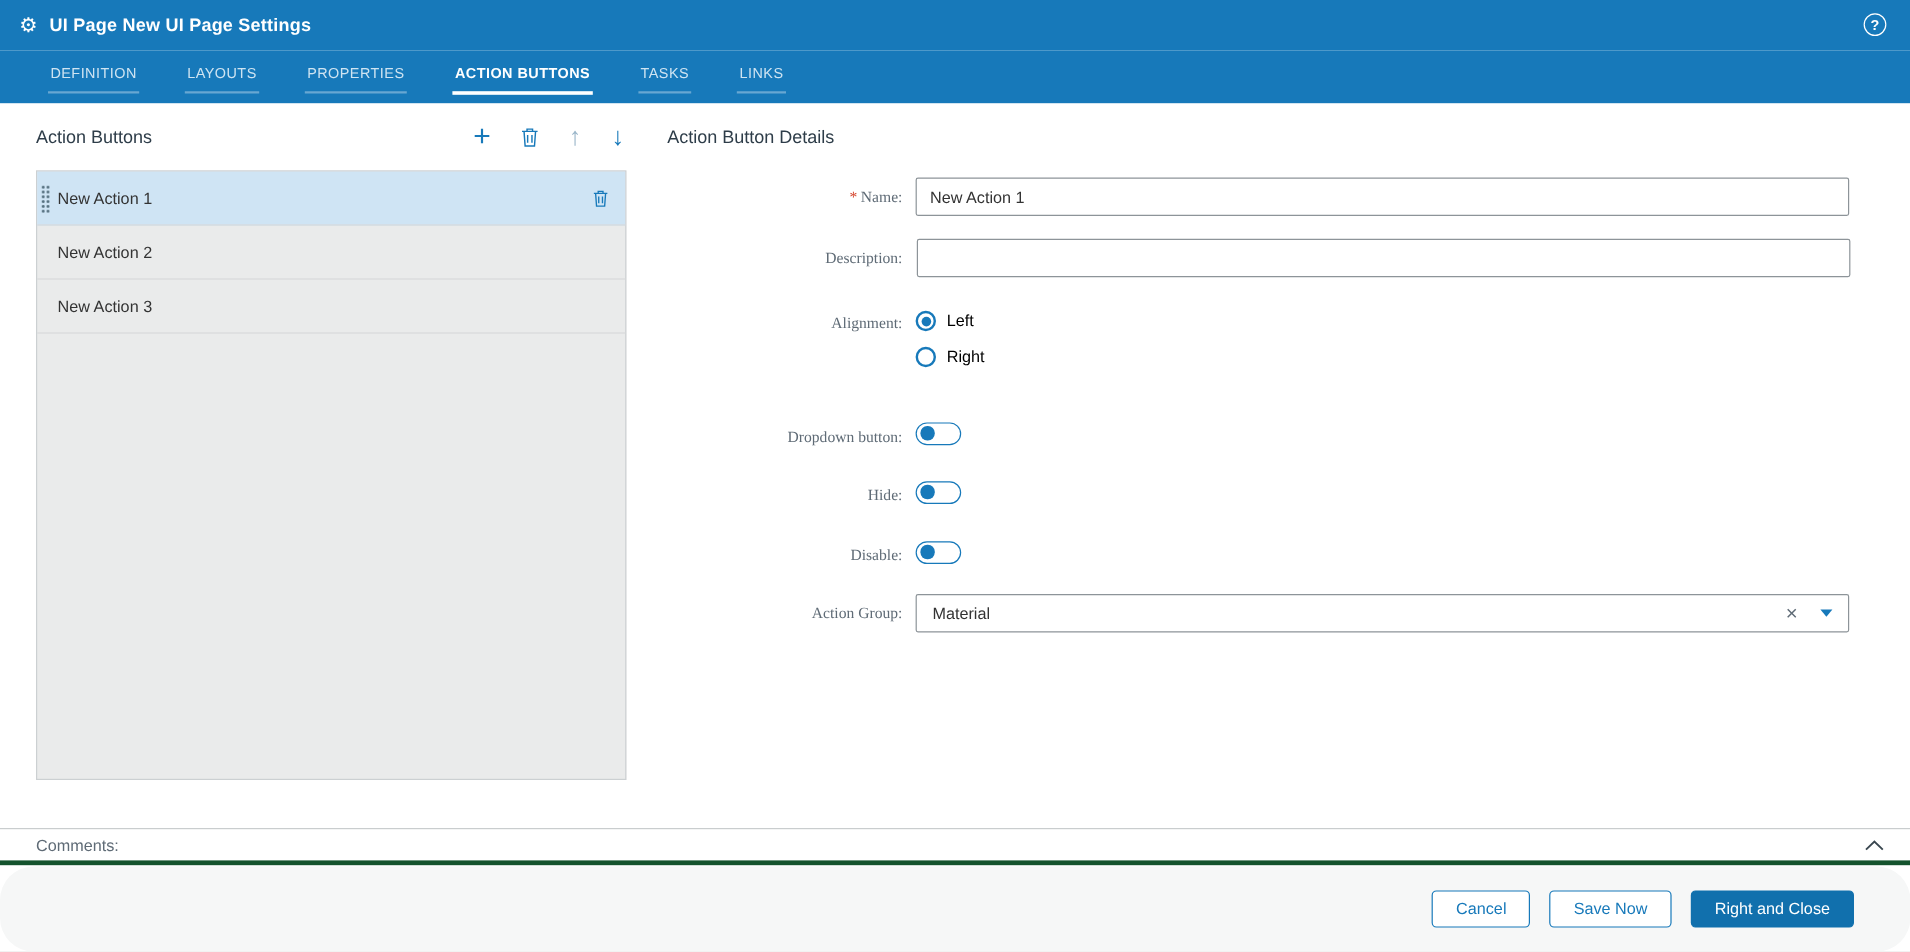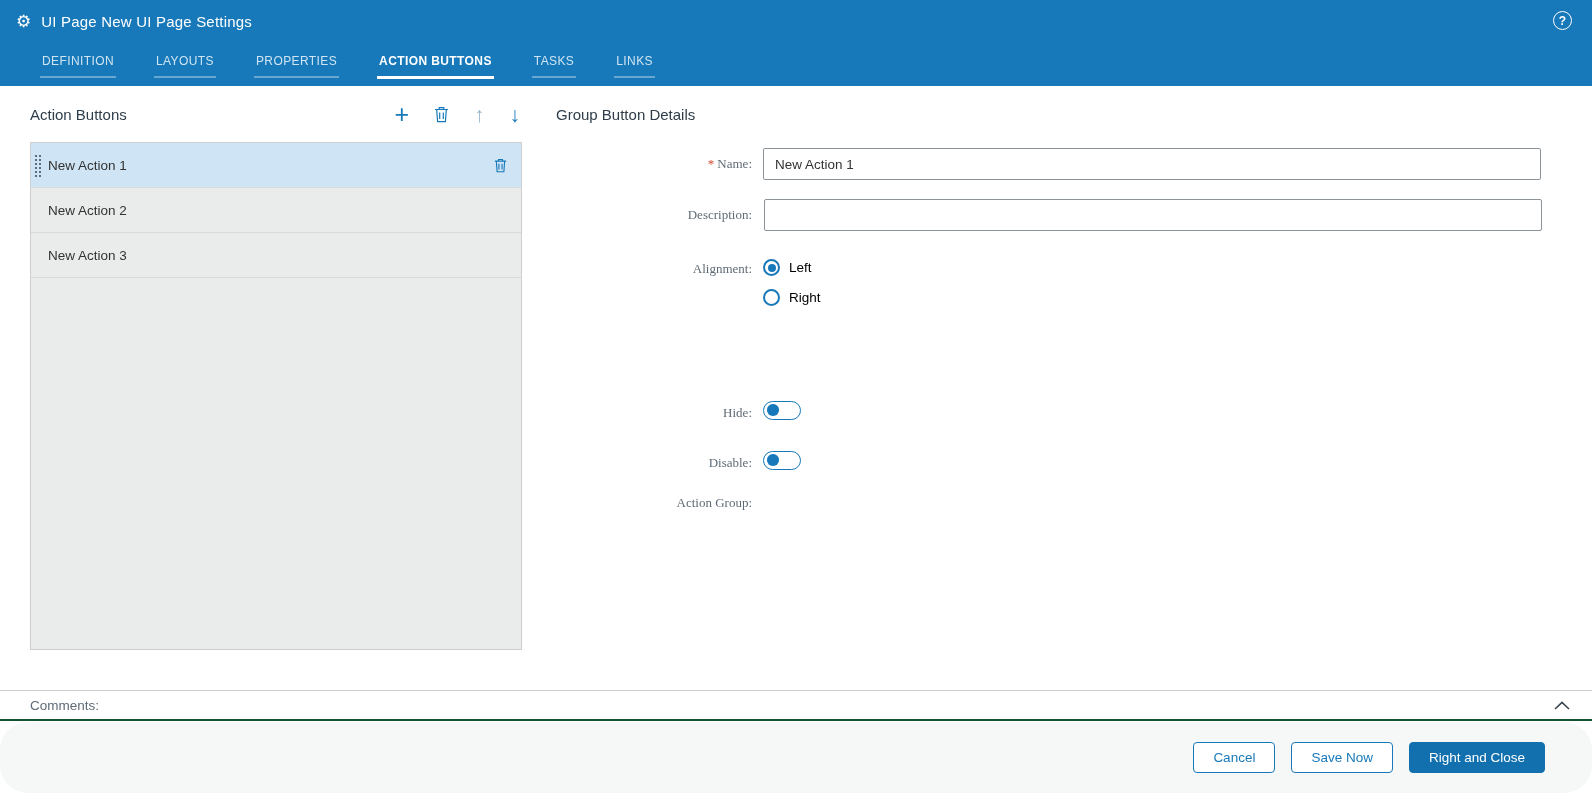--- a/index.html
+++ b/index.html
@@ -3,21 +3,21 @@
 <meta charset="utf-8">
 <style>
   * { margin:0; padding:0; box-sizing:border-box; }
   html,body { background:#e9e9e9; }
   body { font-family:"Liberation Sans", sans-serif; }
   .app { position:relative; width:1592px; height:793px; background:#fff; overflow:hidden; }
 
   
   .topbar { position:absolute; top:0; left:0; right:0; height:42px; background:#1779ba; display:flex; align-items:center; padding:0 16px; color:#fff; }
   .gear { font-size:17px; margin-right:10px; line-height:1; }
-  .topbar h1 { font-size:15px; font-weight:400; letter-spacing:.2px; }
+  .topbar h1 { font-size:15px; font-weight:700; letter-spacing:.2px; }
   .help { position:absolute; right:20px; top:11px; width:19px; height:19px; border:1.6px solid #fff; border-radius:50%; display:flex; align-items:center; justify-content:center; font-size:12px; font-weight:700; cursor:pointer; }
 
   
   .tabs { position:absolute; top:42px; left:0; right:0; height:44px; background:#1779ba; display:flex; align-items:center; padding-left:40px; gap:38px; }
   .tab { color:#cfe4f2; font-size:12px; letter-spacing:.4px; padding:4px 2px 8px; border-bottom:2px solid rgba(255,255,255,.35); cursor:pointer; white-space:nowrap; }
   .tab.active { color:#fff; font-weight:700; border-bottom:3px solid #fff; }
 
   
   .panel-left { position:absolute; left:30px; top:106px; width:492px; }
   .panel-left h2 { font-size:15px; color:#2e3d49; font-weight:400; line-height:18px; }
@@ -48,21 +48,21 @@
 
   .toggle { width:38px; height:19px; border:1.5px solid #1779ba; border-radius:10px; background:#fff; position:relative; cursor:pointer; display:inline-block; }
   .toggle::after { content:""; position:absolute; left:3px; top:2.4px; width:11.5px; height:11.5px; border-radius:50%; background:#1779ba; }
 
   .combobox { width:778px; height:32px; border:1px solid #8d9499; border-radius:2px; background:#fff; display:flex; align-items:center; padding:0 13px; cursor:pointer; }
   .combobox .value { font-size:13.5px; color:#333; flex:1; }
   .clear-x { color:#5f6b76; font-size:17px; margin-right:19px; cursor:pointer; line-height:1; }
   .caret { width:0; height:0; border-left:5px solid transparent; border-right:5px solid transparent; border-top:6px solid #1779ba; cursor:pointer; }
 
   
-  .comments { position:absolute; left:0; right:0; top:690px; height:31px; background:#fff; border-top:1px solid #c9cdce; border-bottom:2px solid #14532d; display:flex; align-items:center; padding:0 22px 0 30px; }
+  .comments { position:absolute; left:0; right:0; top:690px; height:31px; background:#fff; border-top:1px solid #c9cdce; border-bottom:4px solid #14532d; display:flex; align-items:center; padding:0 22px 0 30px; }
   .comments .lbl { font-size:13.5px; color:#5f6b76; }
   .chev { margin-left:auto; cursor:pointer; display:flex; align-items:center; }
 
   
   .footer { position:absolute; left:0; right:0; top:722px; bottom:0; background:#f6f7f7; display:flex; align-items:center; justify-content:flex-end; gap:16px; padding-right:47px;border-radius:28px; }
   .btn { height:31px; padding:0 19px; border-radius:4px; font-size:13.5px; border:1px solid #1779ba; background:#fff; color:#1779ba; cursor:pointer; font-family:inherit; }
   .btn.primary { background:#1170ad; color:#fff; border-color:#1170ad; }
 </style>
 </head>
 <body>
@@ -111,21 +111,21 @@
       <div class="action-item">
         <span>New Action 2</span>
       </div>
       <div class="action-item">
         <span>New Action 3</span>
       </div>
     </div>
   </section>
 
   <section class="panel-right">
-    <h2>Group Button Details</h2>
+    <h2>Action Button Details</h2>
 
     <div class="frow" style="top:42px;">
       <span class="flabel"><span class="req">*</span><span>Name:</span></span>
       <span class="fctrl">
         <input class="text-input" type="text" value="New Action 1" style="">
       </span>
     </div>
 
     <div class="frow" style="top:93px;justify-content:space-between;">
       <span class="flabel">Description:</span>
@@ -141,37 +141,50 @@
           <span class="radio checked"></span>
           <span class="radio-text">Left</span>
         </span>
         <span class="radio-line">
           <span class="radio"></span>
           <span class="radio-text">Right</span>
         </span>
       </span>
     </div>
 
+    <div class="frow" style="top:246px;">
+      <span class="flabel">Dropdown button:</span>
+      <span class="fctrl">
+        <span class="toggle"></span>
+      </span>
+    </div>
 
     <div class="frow" style="top:295px;">
       <span class="flabel">Hide:</span>
       <span class="fctrl">
         <span class="toggle"></span>
       </span>
     </div>
 
     <div class="frow" style="top:345px;">
       <span class="flabel">Disable:</span>
       <span class="fctrl">
         <span class="toggle"></span>
       </span>
     </div>
 
     <div class="frow" style="top:389px;">
       <span class="flabel">Action Group:</span>
+      <span class="fctrl">
+        <span class="combobox">
+          <span class="value">Material</span>
+          <span class="clear-x">×</span>
+          <span class="caret"></span>
+        </span>
+      </span>
     </div>
   </section>
 
   <div class="comments">
     <span class="lbl">Comments:</span>
     <span class="chev">
       <svg width="16" height="9" viewBox="0 0 16 9">
         <path d="M1 8 L8 1.3 L15 8" stroke="#3a4750" fill="none" stroke-width="1.6"></path>
       </svg>
     </span>

